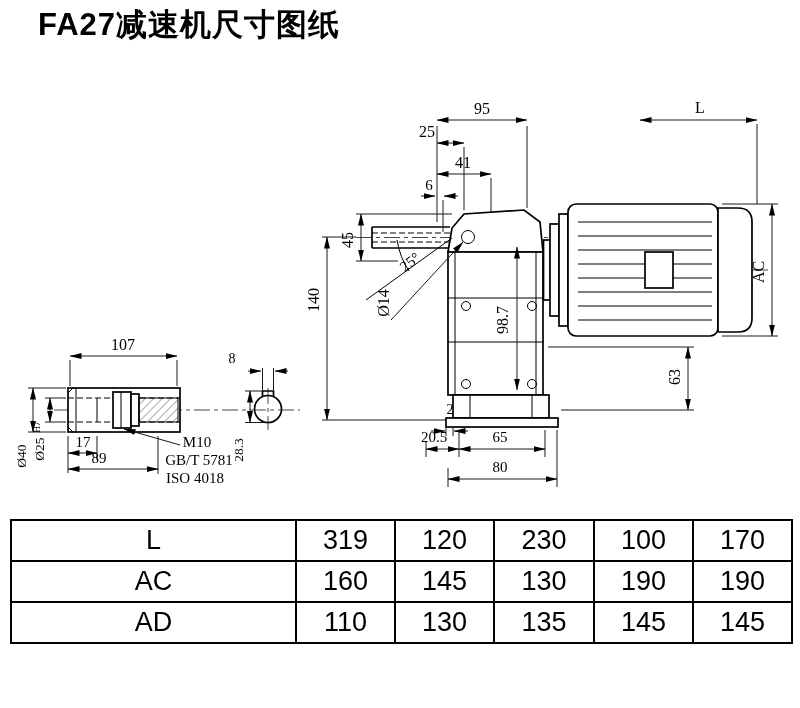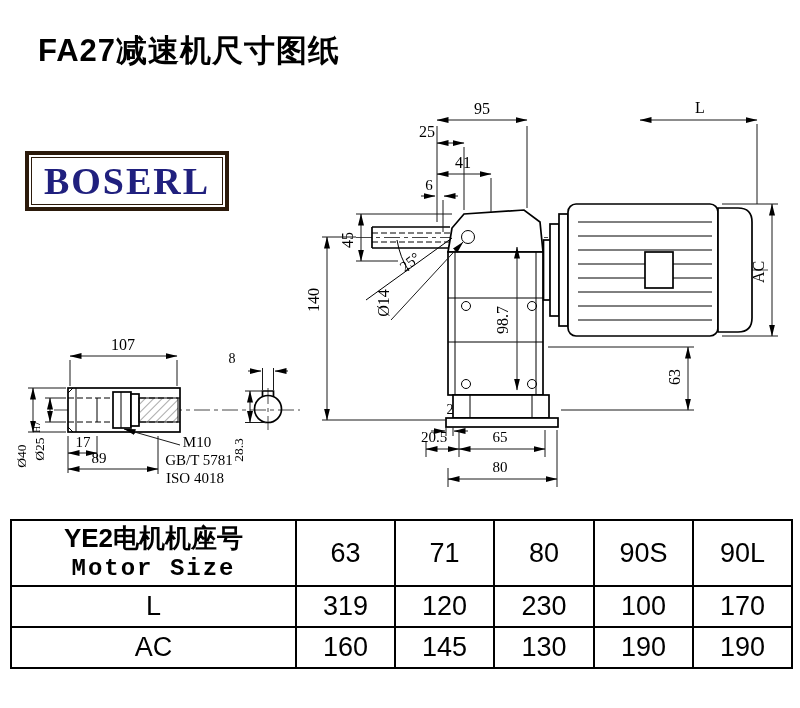--- a/index.html
+++ b/index.html
@@ -1,21 +1,21 @@
 <!DOCTYPE html>
 <html><head>
 <meta charset="utf-8">
 <style>
   html,body { margin:0; padding:0; background:#fff; }
   #page {
     position:relative; width:800px; height:708px; background:#fff;
     font-family:"Liberation Sans", sans-serif; overflow:hidden;
   }
   #title {
-    position:absolute; left:38px; top:30px; margin:0;
+    position:absolute; left:38px; top:4px; margin:0;
     font-size:31px; font-weight:bold; color:#000; letter-spacing:1px;
     font-family:"Liberation Sans", sans-serif;
   }
   #logo {
     position:absolute; left:25px; top:151px; width:196px; height:52px;
     border:4px solid #2b1a0b; background:#fff;
   }
   #logo .inner {
     position:absolute; inset:2px; border:1px solid #2b1a0b;
     display:flex; align-items:center; justify-content:center;
@@ -266,59 +266,51 @@
       <line class="dim" x1="288" y1="371" x2="275" y2="371" marker-end="url(#arr)"></line>
       <text class="t t14" x="232" y="363">8</text>
 
       <line class="ext" x1="245" y1="391" x2="262" y2="391"></line>
       <line class="ext" x1="245" y1="422.5" x2="266" y2="422.5"></line>
       <line class="dim" x1="250" y1="391" x2="250" y2="422.5" marker-start="url(#arr)" marker-end="url(#arr)"></line>
       <text class="t t13" transform="translate(243,450) rotate(-90)">28.3</text>
     </g>
   </svg>
 
-  <div id="logo">
-    <div class="inner">
-      <span>BOSERL</span>
-    </div>
-  </div>
 
   <table id="size-table">
     <colgroup>
       <col style="width:285px">
         <col style="width:99px">
         <col style="width:99px">
       <col style="width:100px">
         <col style="width:99px">
         <col style="width:99px">
     </colgroup>
     <tbody>
-      <tr class="hdr">
-        <td>
-          <div class="cn">YE2电机机座号</div>
-          <div class="en">Motor Size</div>
-        </td>
-        <td>63</td>
-        <td>71</td>
-        <td>80</td>
-        <td>90S</td>
-        <td>90L</td>
-      </tr>
       <tr class="data">
         <td>L</td>
         <td>319</td>
         <td>120</td>
         <td>230</td>
         <td>100</td>
         <td>170</td>
       </tr>
       <tr class="data">
         <td>AC</td>
         <td>160</td>
         <td>145</td>
         <td>130</td>
         <td>190</td>
         <td>190</td>
       </tr>
+      <tr class="data">
+        <td>AD</td>
+        <td>110</td>
+        <td>130</td>
+        <td>135</td>
+        <td>145</td>
+        <td>145</td>
+      </tr>
     </tbody>
   </table>
 
 </div>
 
 </body></html>

